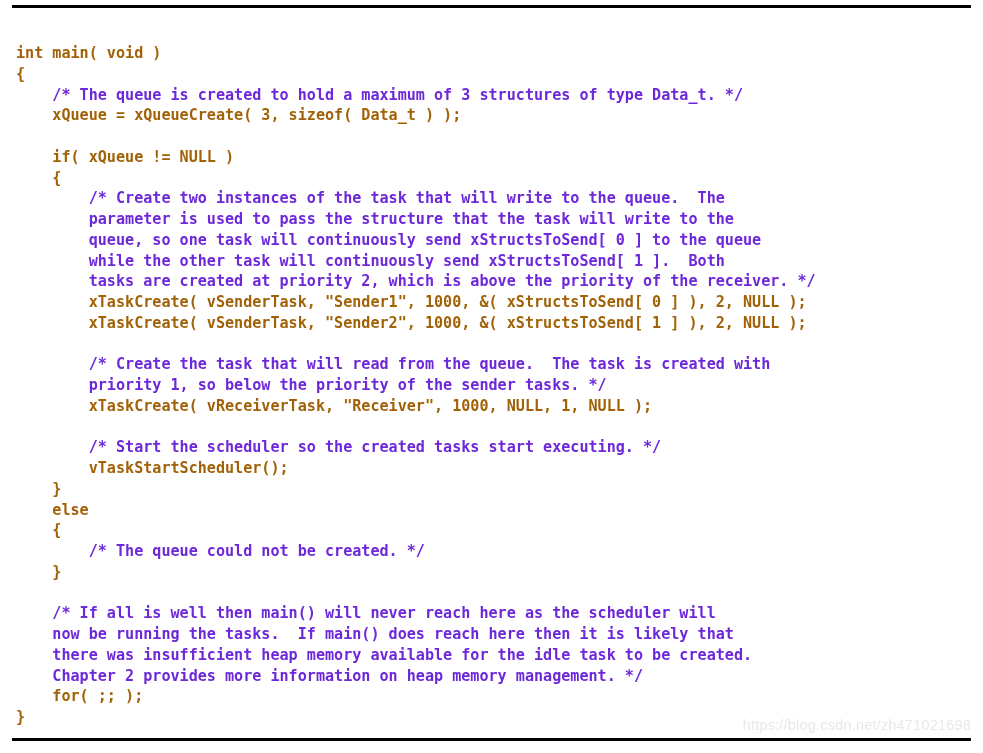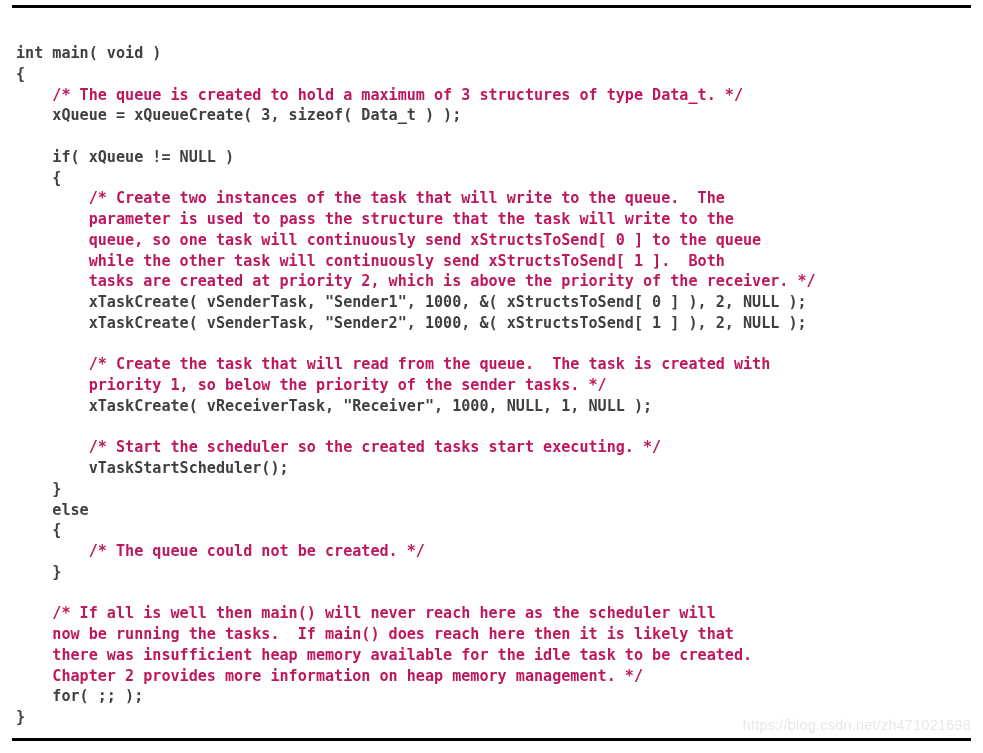--- a/index.html
+++ b/index.html
@@ -39,22 +39,22 @@
     font-weight: bold;
     color: #000000;
     white-space: pre;
     letter-spacing: 0px;
     -webkit-font-smoothing: none;
   }
   #code .line {
     white-space: pre;
     min-height: 20.75px;
   }
-  #code .cmt  { color: #be185d; }
-  #code .code { color: #404040; }
+  #code .cmt  { color: #6d28d9; }
+  #code .code { color: #a16207; }
 
   #watermark {
     position: absolute;
     right: 12px;
     top: 717px;
     font-family: "Liberation Sans", sans-serif;
     font-size: 14.5px;
     font-weight: normal;
     color: #e8e8e8;
     letter-spacing: 0.2px;

